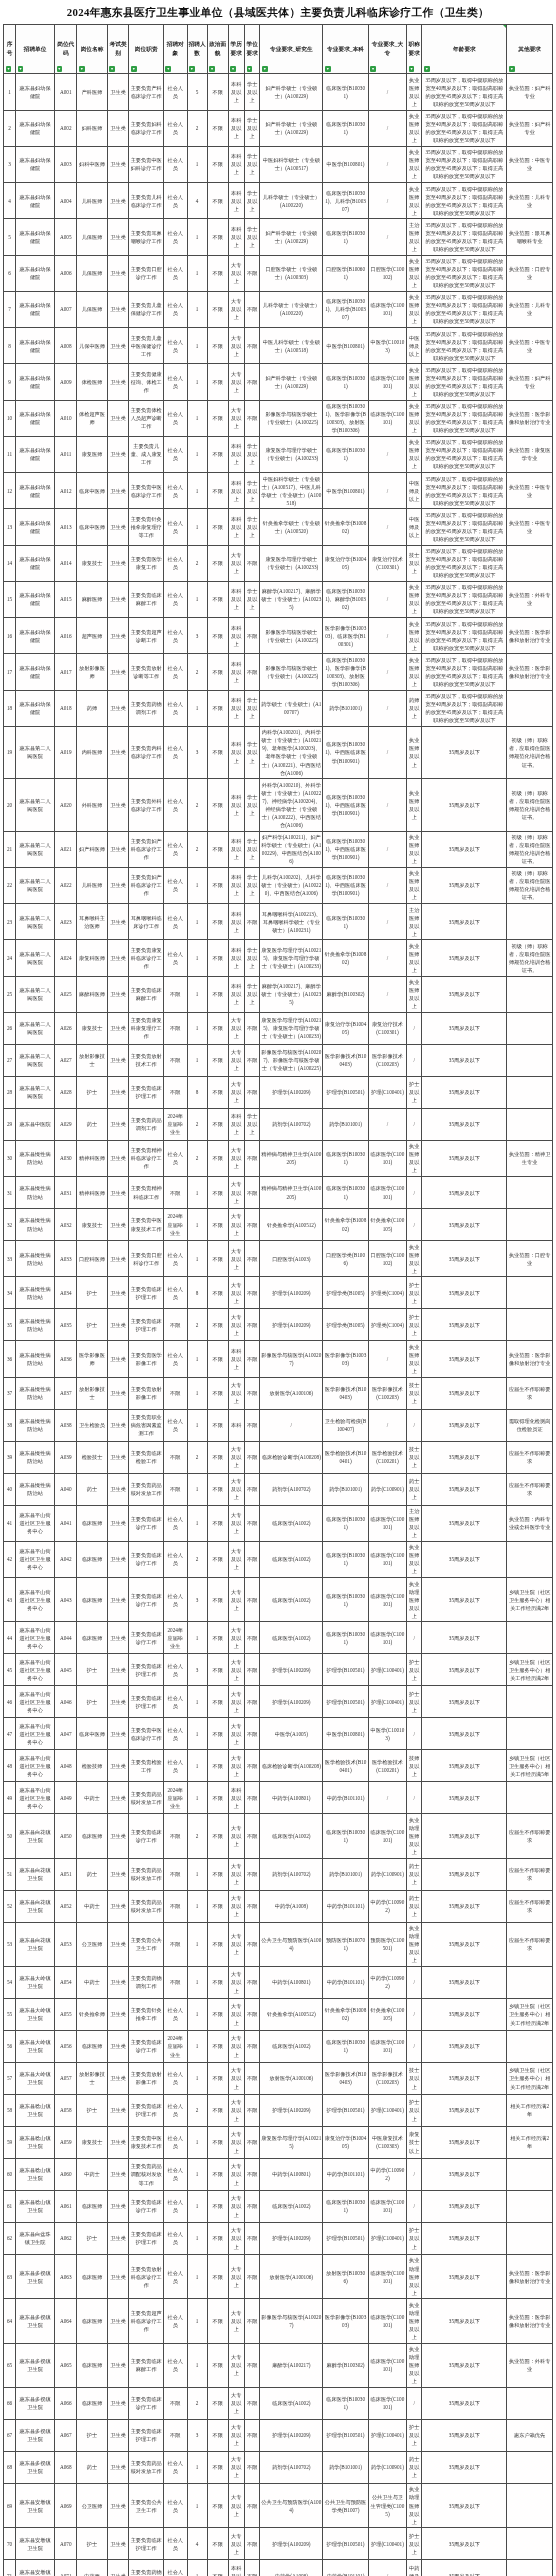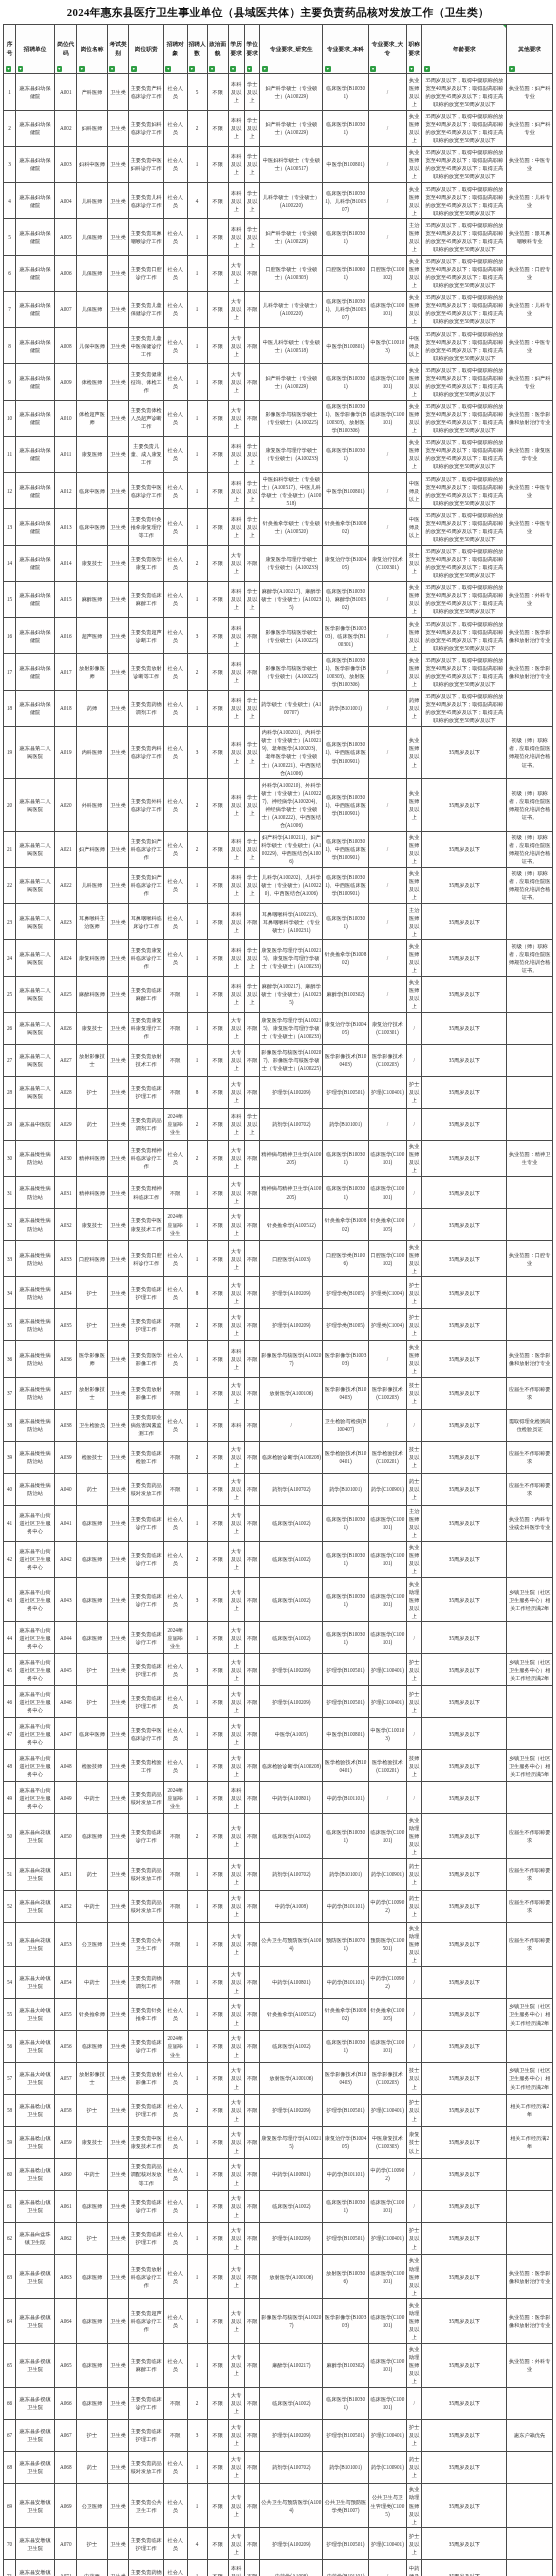--- a/index.html
+++ b/index.html
@@ -17,21 +17,21 @@
   col.c1{width:2.2%} col.c2{width:7.1%} col.c3{width:4.1%} col.c4{width:5.5%}
   col.c5{width:4.0%} col.c6{width:6.3%} col.c7{width:4.3%} col.c8{width:3.7%}
   col.c9{width:3.8%} col.c10{width:3.0%} col.c11{width:2.8%} col.c12{width:11.5%}
   col.c13{width:8.3%} col.c14{width:7.0%} col.c15{width:2.8%} col.c16{width:15.5%}
   col.c17{width:8.3%}
 </style>
 </head>
 <body>
 
 <div class="page">
-  <div class="title">2024年惠东县医疗卫生事业单位（县域医共体）主要负责药品核对发放工作（卫生类）</div>
+  <div class="title">2024年惠东县医疗卫生事业单位（县域医共体）主要负责儿科临床诊疗工作（卫生类）</div>
   <table>
     <colgroup>
       <col class="c1">
         <col class="c2">
         <col class="c3">
         <col class="c4">
         <col class="c5">
       <col class="c6">
         <col class="c7">
         <col class="c8">

